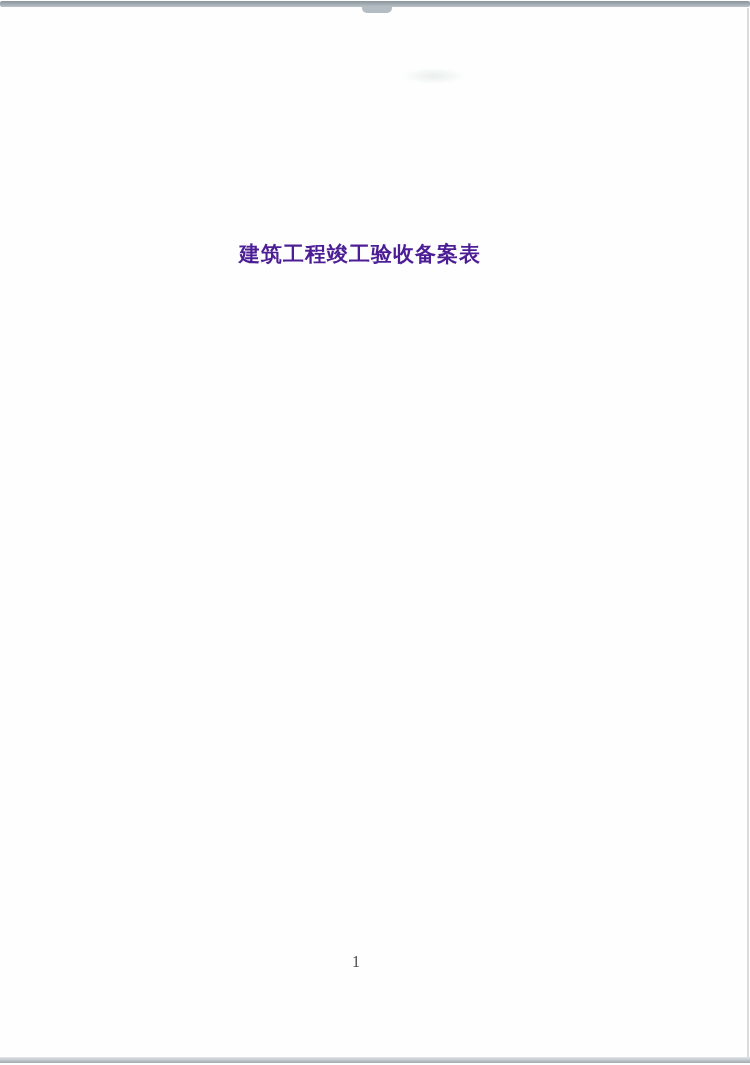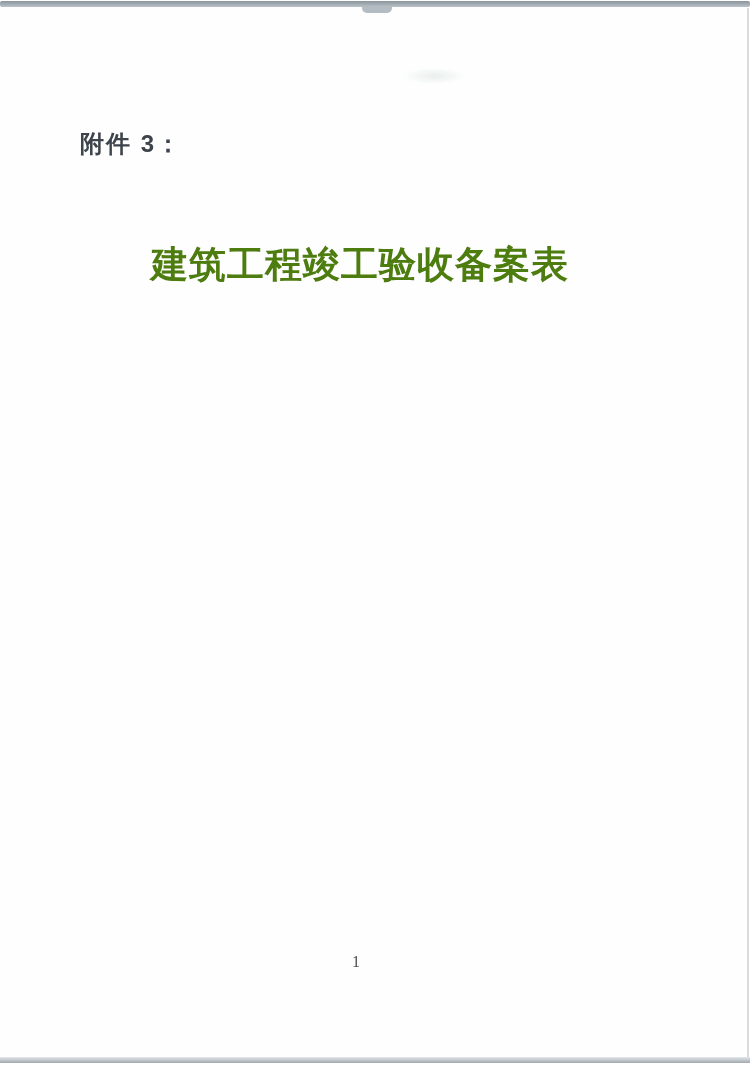--- a/index.html
+++ b/index.html
@@ -59,23 +59,23 @@
     letter-spacing: 2px;
     color: #3d444b;
     white-space: nowrap;
   }
   .doc-title {
     position: absolute;
     top: 240px; left: 0; right: 36px;
     text-align: center;
     font-family: "Liberation Sans", sans-serif;
     font-weight: 700;
-    font-size: 37px;
+    font-size: 21px;
     letter-spacing: 1px;
-    color: #4d7c0f;
+    color: #4c1d95;
     white-space: nowrap;
     margin-left: 6px;
   }
   .issuer-line {
     position: absolute;
     top: 845px; left: 0; right: 4px;
     text-align: center;
     font-family: "Liberation Serif", serif;
     font-size: 23px;
     letter-spacing: 0.5px;
@@ -95,20 +95,19 @@
 <body>
 
 <div class="page">
 
   <div class="scan-top-edge"></div>
   <div class="scan-top-tab"></div>
   <div class="scan-right-edge"></div>
   <div class="scan-bottom-edge"></div>
   <div class="scan-smudge"></div>
 
-  <div class="attachment-label">附件 3：</div>
 
   <div class="doc-title">建筑工程竣工验收备案表</div>
 
 
   <div class="page-number">1</div>
 
 </div>
 
 </body></html>

